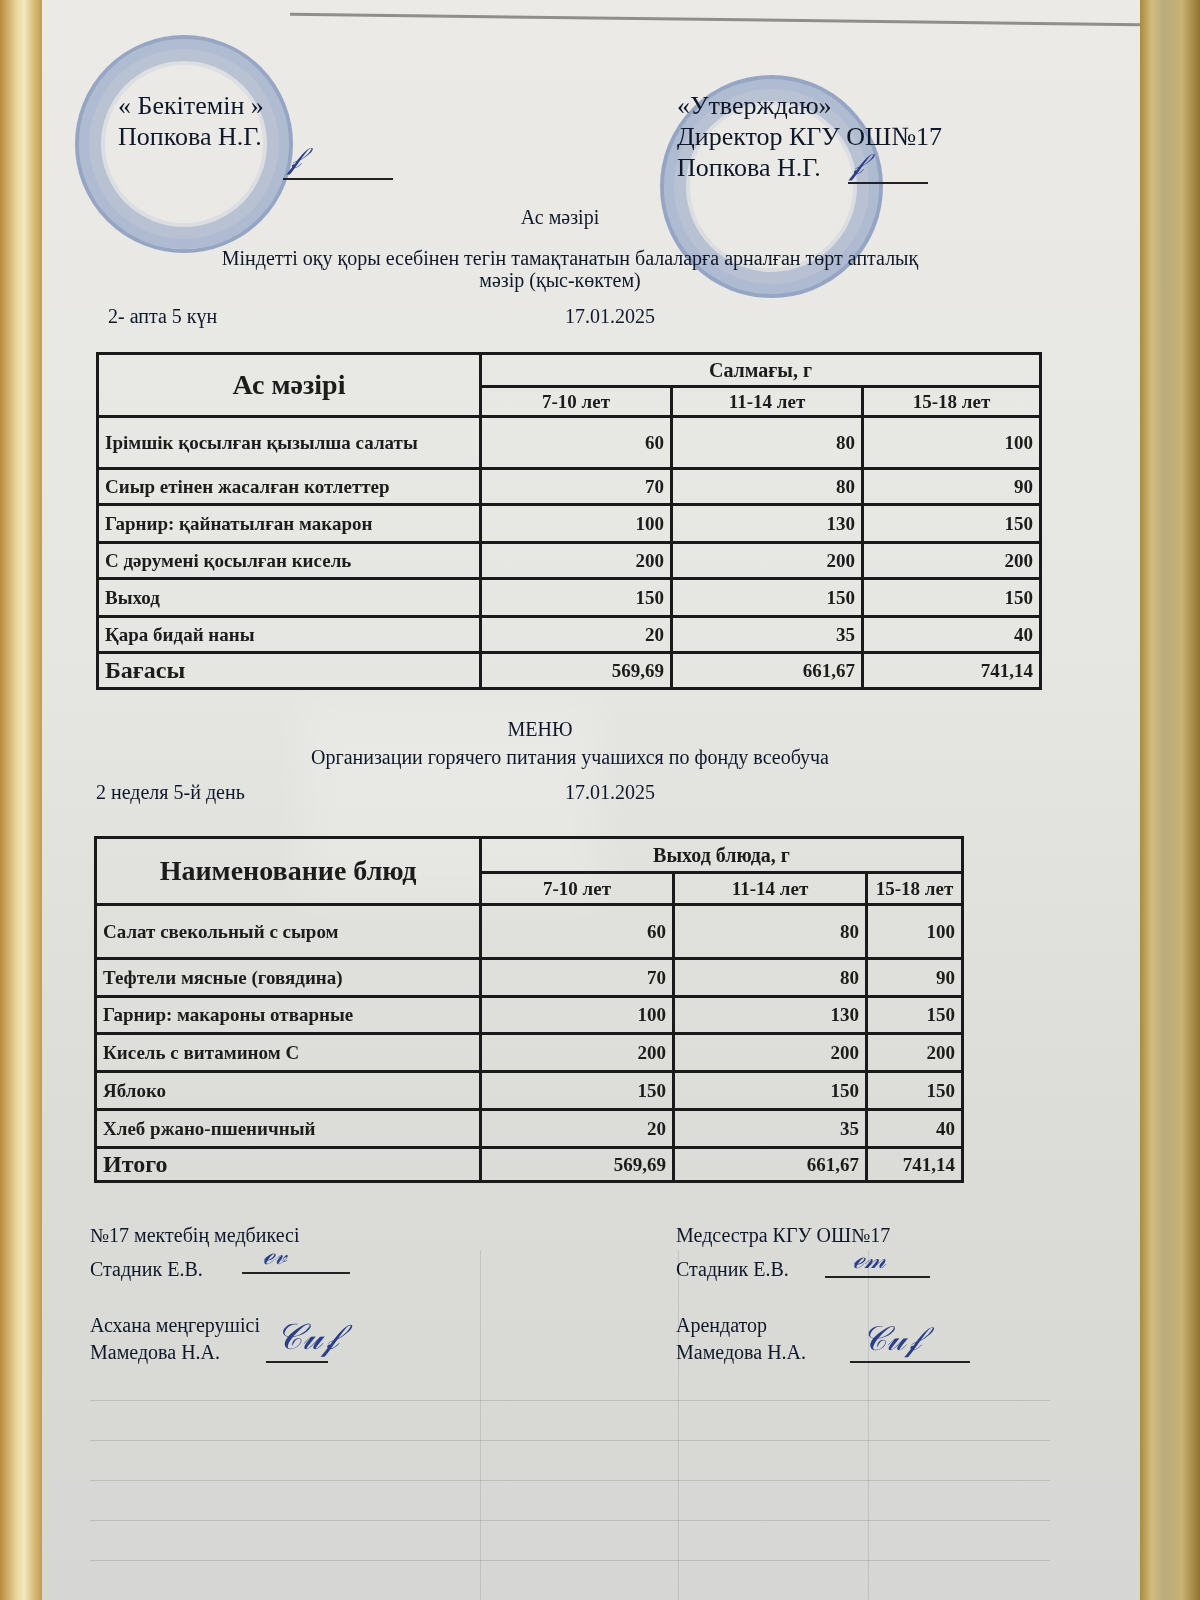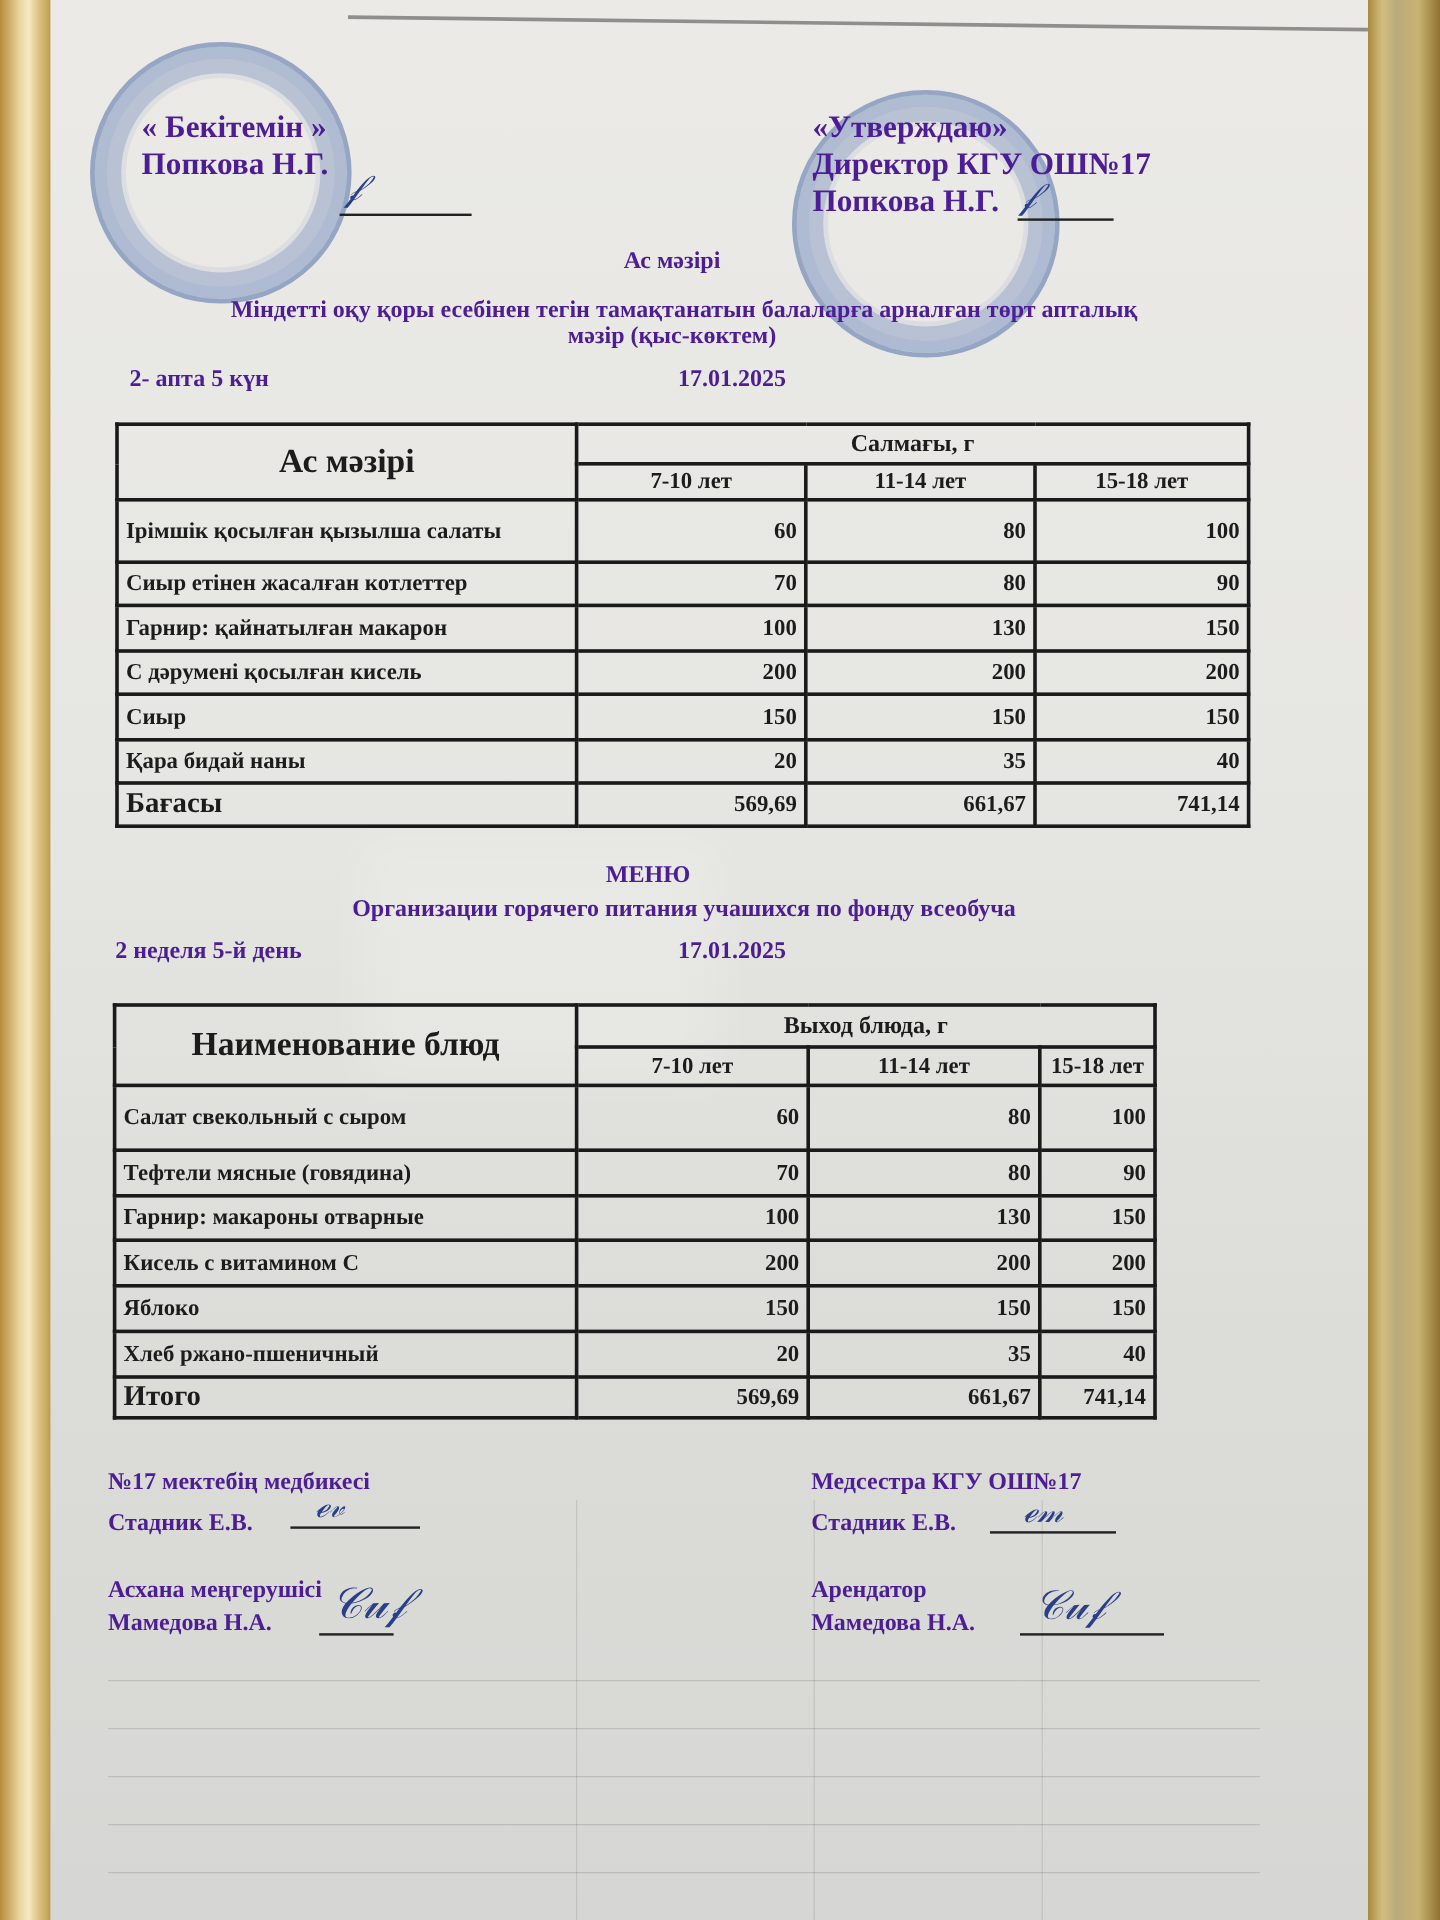--- a/index.html
+++ b/index.html
@@ -4,21 +4,21 @@
 <style>
   html,body{margin:0;padding:0;}
   body{width:1200px;height:1600px;position:relative;overflow:hidden;background:#c9a85a;font-family:"Liberation Serif","DejaVu Serif",serif;}
   .frame-left{position:absolute;left:0;top:0;width:48px;height:1600px;background:linear-gradient(90deg,#b88a3a 0%,#e9d8a0 35%,#f4e9c2 50%,#d8be78 70%,#a9843c 100%);}
   .frame-right{position:absolute;right:0;top:0;width:60px;height:1600px;background:linear-gradient(90deg,#a98a40 0%,#d2bd7e 20%,#b8ab7c 40%,#c9b272 70%,#8f7330 100%);}
   .paper{position:absolute;left:42px;top:0;width:1100px;height:1600px;background:linear-gradient(180deg,#ebeae6 0%,#e6e6e2 40%,#dcdcd8 70%,#d6d7d4 100%);}
   .sheet-edge{position:absolute;left:290px;top:18px;width:850px;height:3px;background:#8e8e8c;transform:rotate(0.7deg);}
   .stamp{position:absolute;border-radius:50%;border:4px solid rgba(80,110,170,0.55);box-shadow:inset 0 0 0 10px rgba(120,150,200,0.15),inset 0 0 0 22px rgba(80,110,170,0.25),inset 0 0 0 26px rgba(120,150,200,0.12);}
   .stamp1{left:75px;top:35px;width:210px;height:210px;}
   .stamp2{left:660px;top:75px;width:215px;height:215px;}
-  .text{position:absolute;color:#4c1d95;font-weight:bold;}
+  .text{position:absolute;color:#0f172a;font-weight:normal;}
   .hdr{font-size:26px;line-height:31px;}
   .center{text-align:center;}
   .sig{position:absolute;height:2px;background:#222;}
   .sig-scribble{position:absolute;font-family:"DejaVu Serif",serif;font-style:italic;color:#2a3e8a;font-size:30px;font-weight:normal;}
   table.menu{position:absolute;border-collapse:collapse;color:#1c1c1c;font-weight:bold;}
   table.menu td{border:3px solid #1a1a1a;padding:0 6px;font-size:19px;}
   table.menu td.num{text-align:right;font-size:19px;}
   table.menu td.name-head{text-align:center;font-size:28px;}
   table.menu td.grp{text-align:center;font-size:20px;}
   table.menu td.age{text-align:center;font-size:19px;}
@@ -88,21 +88,21 @@
     <td class="num">130</td>
     <td class="num">150</td>
   </tr>
   <tr style="height:36px;">
     <td>С дәрумені қосылған  кисель</td>
     <td class="num">200</td>
     <td class="num">200</td>
     <td class="num">200</td>
   </tr>
   <tr style="height:38px;">
-    <td>Сиыр</td>
+    <td>Выход</td>
     <td class="num">150</td>
     <td class="num">150</td>
     <td class="num">150</td>
   </tr>
   <tr style="height:36px;margin-left:24px;">
     <td>Қара бидай наны</td>
     <td class="num">20</td>
     <td class="num">35</td>
     <td class="num">40</td>
   </tr>

